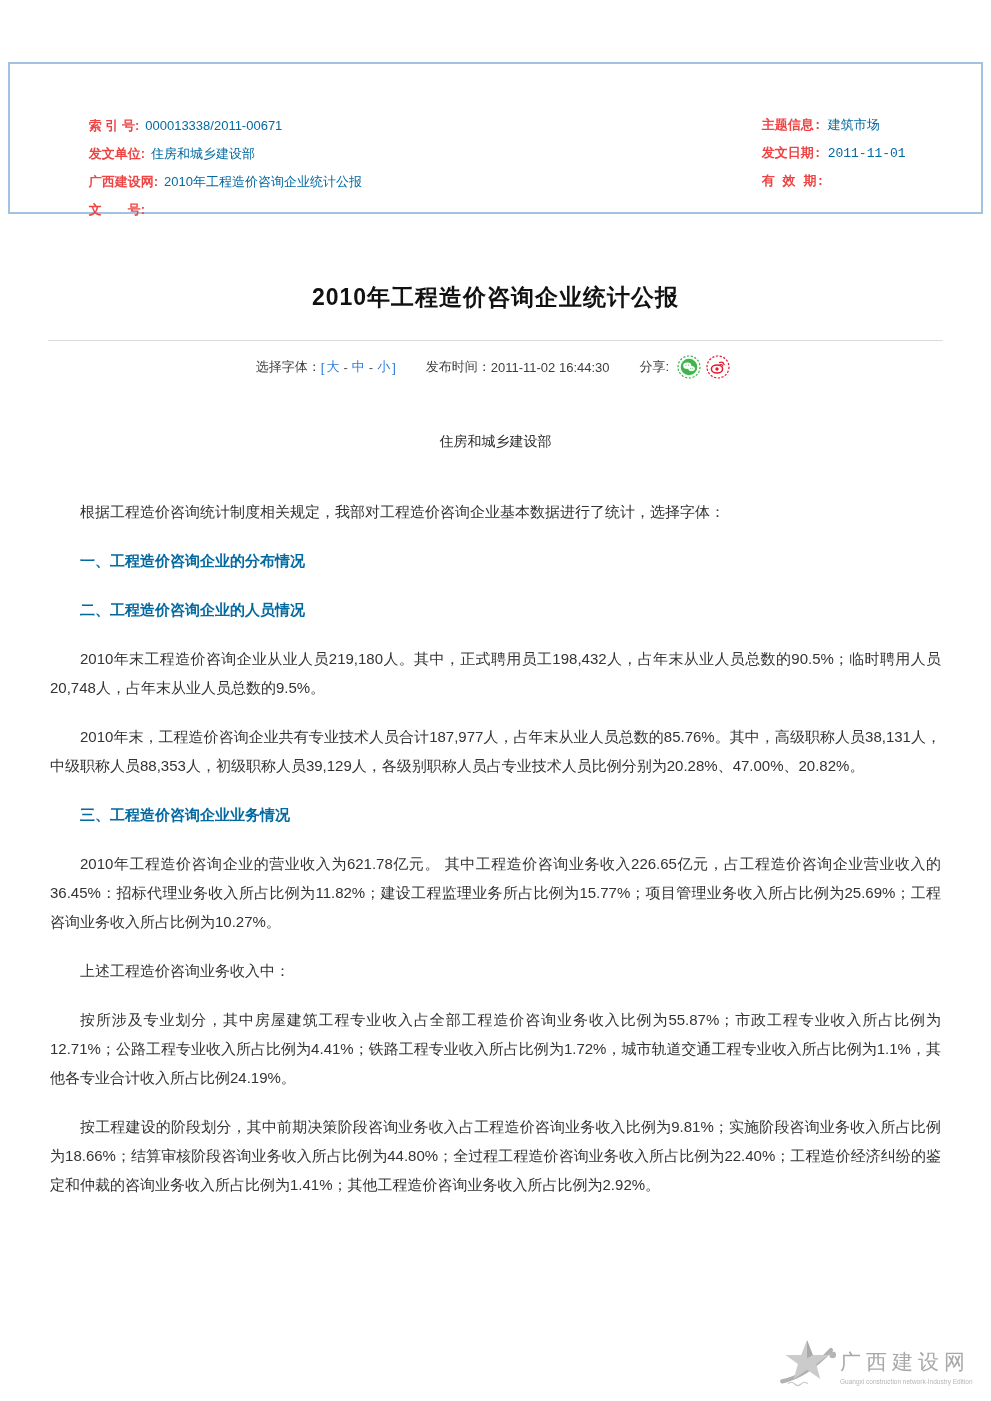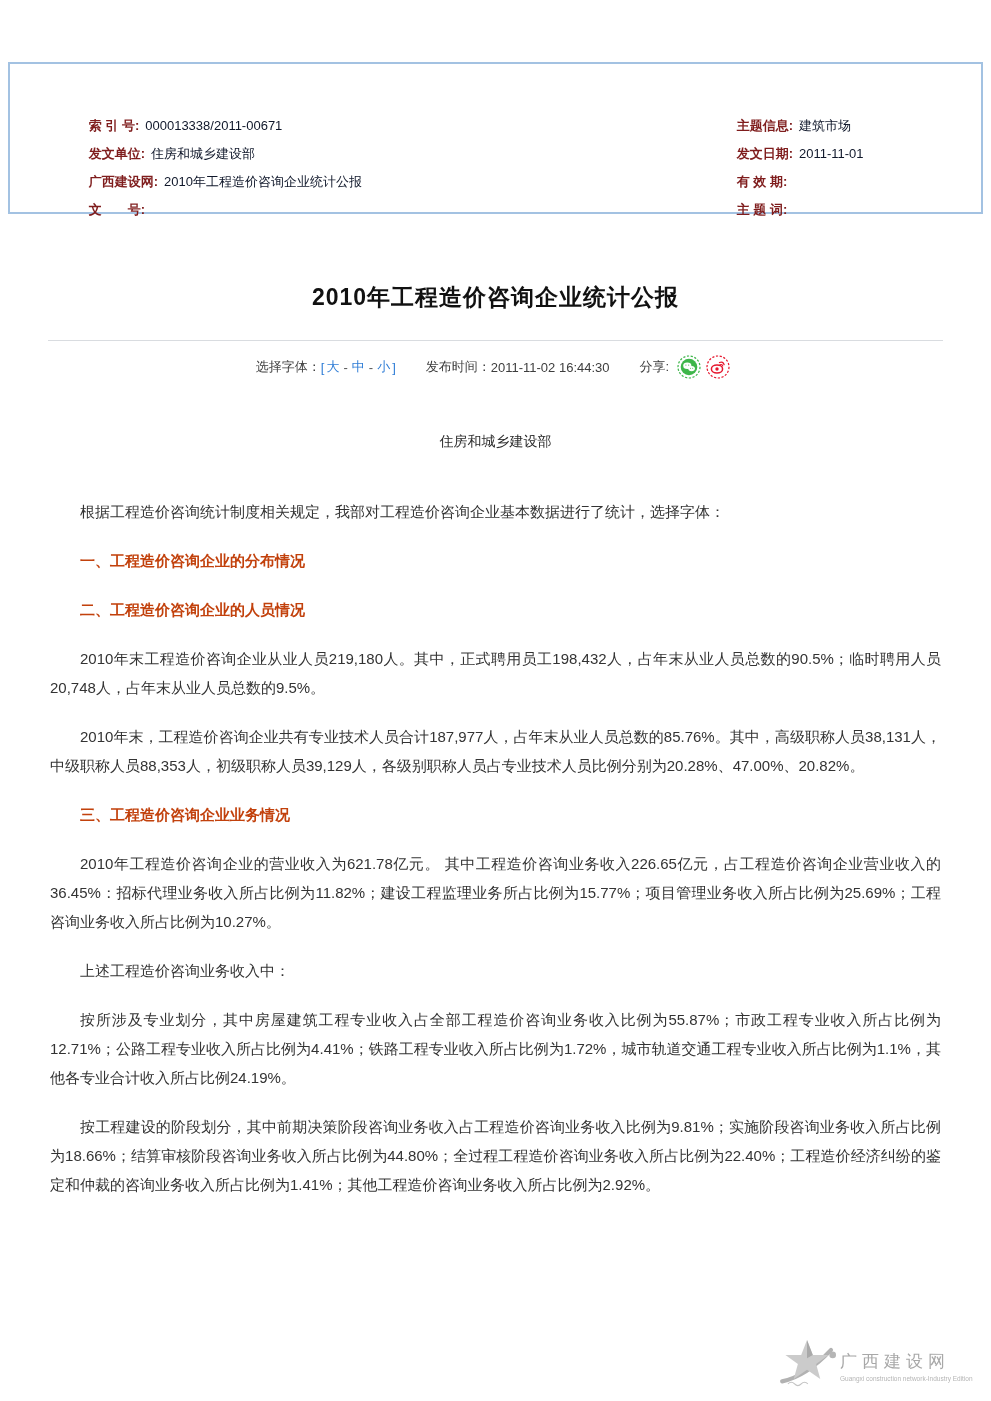--- a/index.html
+++ b/index.html
@@ -12,24 +12,24 @@
   }
   
   .meta-box {
     margin: 62px 8px 0 8px;
     height: 152px;
     border: 2px solid #a3c2e2;
     padding: 20px 0 0 57px;
     display: flex;
   }
   .meta-col-left  { width: 648px; }
-  .meta-col-right { flex: 1; }
+  .meta-col-right { flex: 1; font-family: Liberation Mono, monospace; }
   .meta-row { height: 28px; line-height: 28px; font-size: 13px; white-space: pre; }
-  .meta-label { color: #7f1d1d; font-weight: bold; }
-  .meta-value { color: #0f172a; margin-left: 6px; }
+  .meta-label { color: #ef4444; font-weight: bold; }
+  .meta-value { color: #0369a1; margin-left: 6px; }
   
   .doc-title {
     margin-top: 68px;
     text-align: center;
     font-size: 23px;
     font-weight: bold;
     color: #111111;
     letter-spacing: 1px;
   }
   
@@ -69,36 +69,36 @@
   .content .para,
   .content .sect-heading {
     font-size: 15px;
     line-height: 29px;
     text-indent: 2em;
     margin-bottom: 20px;
     text-align: justify;
   }
   .content .sect-heading {
     font-weight: bold;
-    color: #c2410c;
+    color: #0369a1;
     margin-top: 4px;
   }
   
   .watermark {
     position: absolute;
     left: 778px;
     top: 1338px;
     width: 208px;
     display: flex;
     align-items: center;
   }
   .wm-text { margin-left: 4px; }
   .wm-name {
     font-family: "Liberation Serif", "DejaVu Serif", serif;
-    font-size: 17px;
+    font-size: 21px;
     color: #a8a8a8;
     letter-spacing: 5px;
     white-space: nowrap;
   }
   .wm-tagline {
     font-size: 6.5px;
     color: #b5b5b5;
     margin-top: 2px;
     white-space: nowrap;
   }
@@ -123,23 +123,20 @@
   </div>
   <div class="meta-col-right">
     <div class="meta-row">
       <span class="meta-label">主题信息:</span><span class="meta-value">建筑市场</span>
     </div>
     <div class="meta-row">
       <span class="meta-label">发文日期:</span><span class="meta-value">2011-11-01</span>
     </div>
     <div class="meta-row">
       <span class="meta-label">有 效 期:</span><span class="meta-value"></span>
-    </div>
-    <div class="meta-row">
-      <span class="meta-label">主 题 词:</span><span class="meta-value"></span>
     </div>
   </div>
 </div>
 
 <h1 class="doc-title">2010年工程造价咨询企业统计公报</h1>
 
 <div class="title-divider"></div>
 
 <div class="toolbar">
   <div class="grp">

